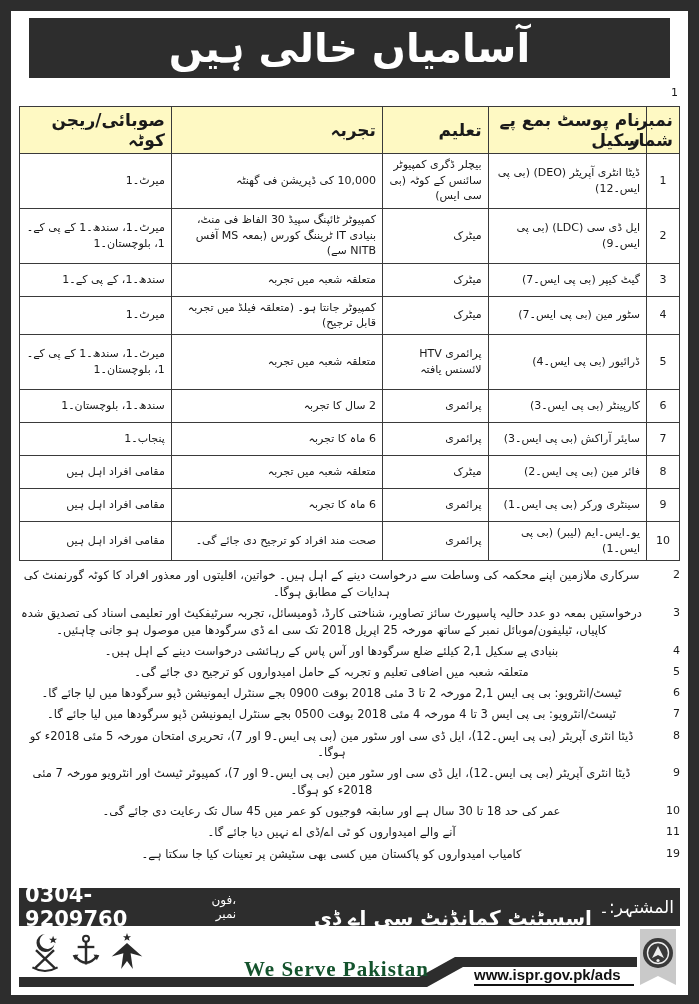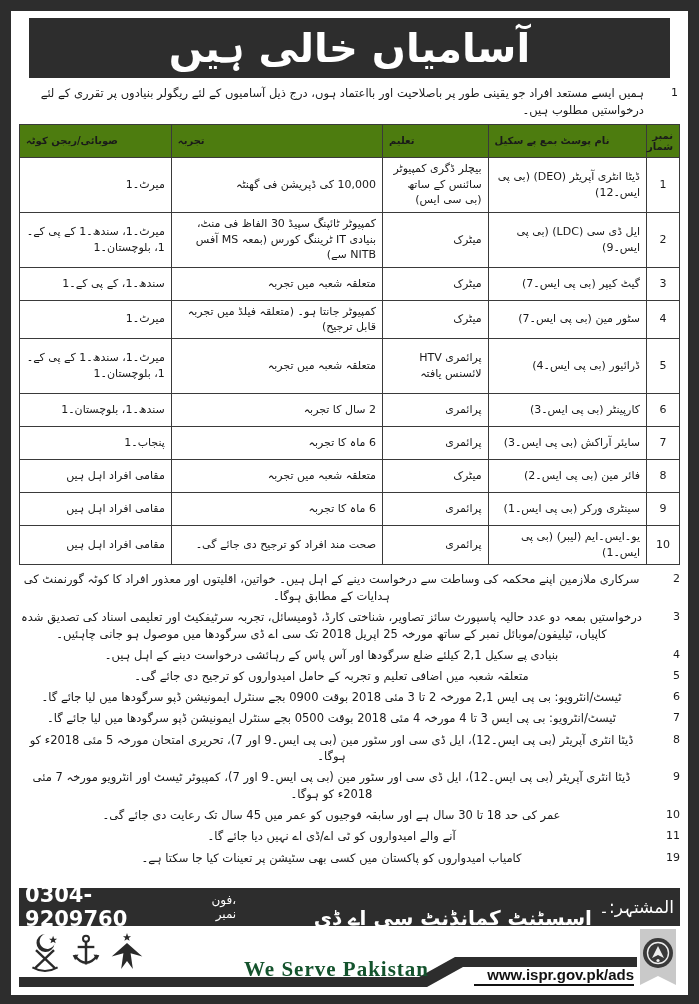--- a/index.html
+++ b/index.html
@@ -34,22 +34,22 @@
   
   table.jobs{
     width:100%;border-collapse:collapse;direction:rtl;
     font-size:11px;table-layout:fixed;
   }
   table.jobs th,table.jobs td{
     border:1.4px solid #3a3a3a;
     padding:3px 6px;vertical-align:middle;
   }
   table.jobs th{
-    background:#4d7c0f;font-weight:bold;font-size:10px;
-    text-align:left;height:26px;
+    background:#fef9c3;font-weight:bold;font-size:17px;
+    text-align:right;height:26px;
   }
   table.jobs td{text-align:right;line-height:1.45;}
   table.jobs td.c{text-align:center;}
   col.serial{width:5%;}col.post{width:24%;}col.edu{width:16%;}col.exp{width:32%;}col.quota{width:23%;}
   tr.tall td{height:48px;}
   tr.mid td{height:26px;}
   
   .notes{
     direction:rtl;display:flex;flex-direction:column;gap:4.5px;
     margin-top:6px;font-size:11.5px;line-height:1.45;flex:1;
@@ -72,39 +72,38 @@
   .logos{position:absolute;left:8px;top:2px;display:flex;gap:8px;align-items:center;}
   .logos svg{display:block;}
   .slogan{
     position:absolute;left:225px;top:28px;
     font-family:"Liberation Serif","DejaVu Serif",serif;
     font-size:21px;font-weight:bold;color:#14532d;letter-spacing:1px;text-align:center;
   }
   .band{position:absolute;left:0;top:26px;width:618px;height:34px;}
   .url{
     position:absolute;left:455px;top:37px;width:160px;
-    font-size:15px;font-weight:bold;color:#111;text-align:right;
+    font-size:15px;font-weight:bold;color:#111;text-align:left;
     border-bottom:2.5px solid #111;padding-bottom:1px;
     font-family:"Liberation Sans","DejaVu Sans",sans-serif;
   }
   .crest{position:absolute;right:0;top:0;}
 </style>
 </head>
 <body>
 
 <div class="page">
   <div class="inner">
 
     <div class="title-bar">
       <span>آسامیاں خالی ہیں</span>
     </div>
 
     <div class="intro">
       <span class="num">1</span>
-      <span>ہمیں ایسے مستعد افراد جو یقینی طور پر باصلاحیت اور بااعتماد ہوں، درج ذیل آسامیوں کے لئے ریگولر بنیادوں پر تقرری کے لئے درخواستیں مطلوب ہیں۔</span>
     </div>
 
     <table class="jobs" dir="rtl">
       <colgroup>
         <col class="serial">
           <col class="post">
           <col class="edu">
           <col class="exp">
           <col class="quota">
       </colgroup>
@@ -114,21 +113,21 @@
           <th>نام پوسٹ بمع پے سکیل</th>
           <th>تعلیم</th>
           <th>تجربہ</th>
           <th>صوبائی/ریجن کوٹہ</th>
         </tr>
       </thead>
       <tbody>
         <tr class="tall">
           <td class="c">1</td>
           <td>ڈیٹا انٹری آپریٹر (DEO) (بی پی ایس۔12)</td>
-          <td>بیچلر ڈگری کمپیوٹر سائنس کے ساتھ (بی سی ایس)</td>
+          <td>بیچلر ڈگری کمپیوٹر سائنس کے کوٹہ (بی سی ایس)</td>
           <td>10,000 کی ڈپریشن فی گھنٹہ</td>
           <td>میرٹ۔1</td>
         </tr>
         <tr class="tall">
           <td class="c">2</td>
           <td>ایل ڈی سی (LDC) (بی پی ایس۔9)</td>
           <td>میٹرک</td>
           <td>کمپیوٹر ٹائپنگ سپیڈ 30 الفاظ فی منٹ، بنیادی IT ٹریننگ کورس (بمعہ MS آفس NITB سے)</td>
           <td>میرٹ۔1، سندھ۔1 کے پی کے۔1، بلوچستان۔1</td>
         </tr>

